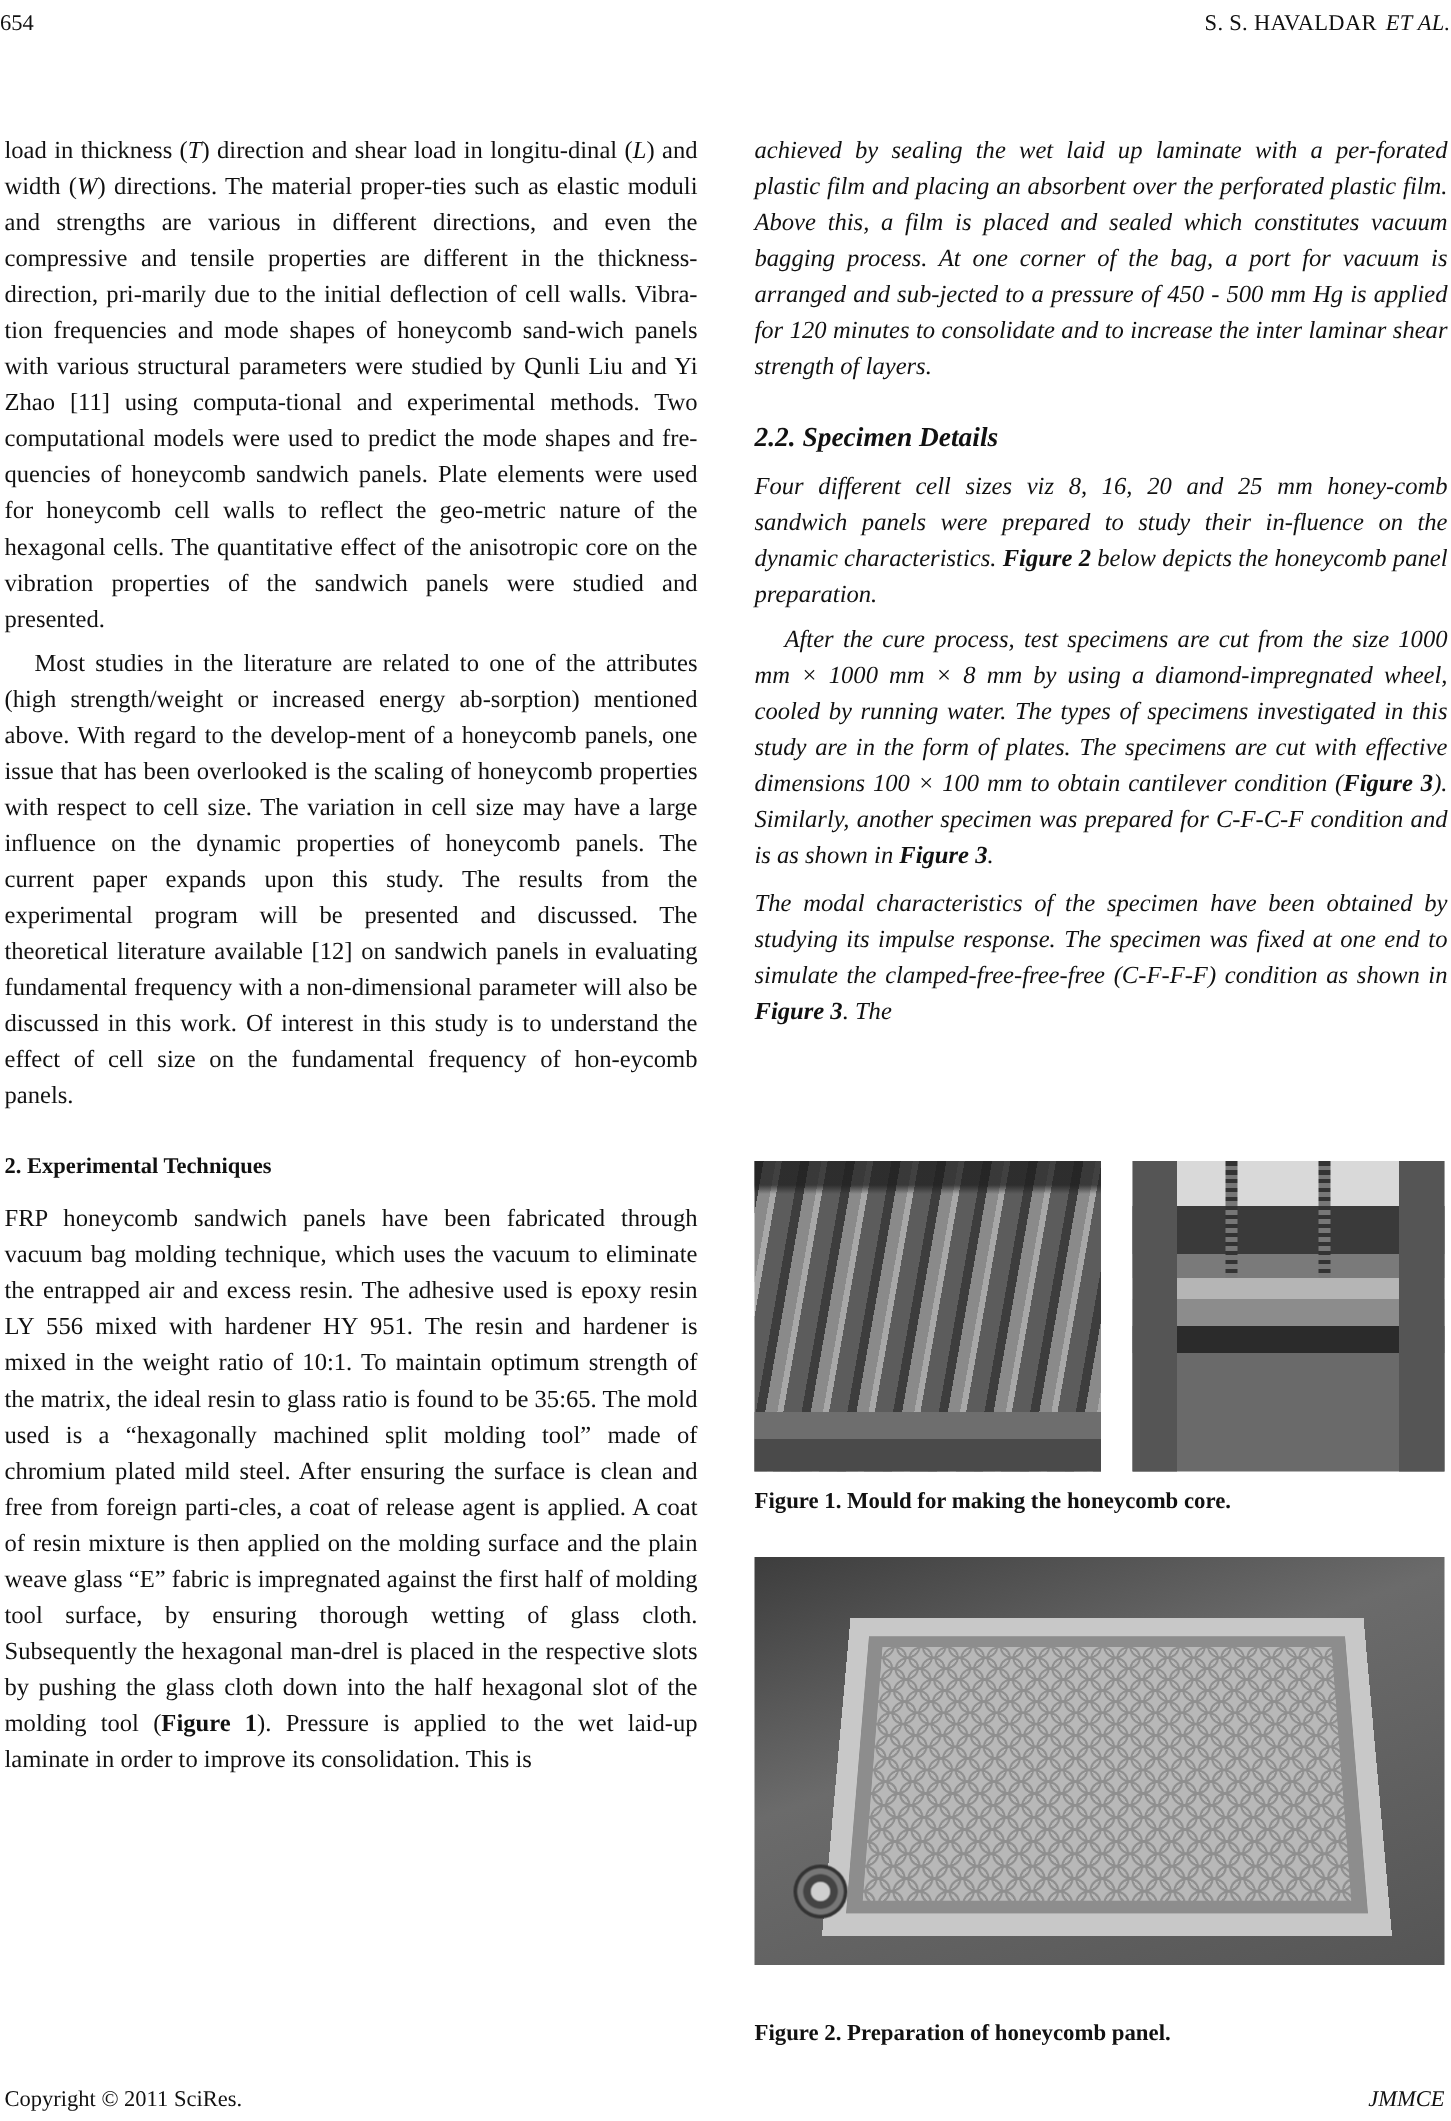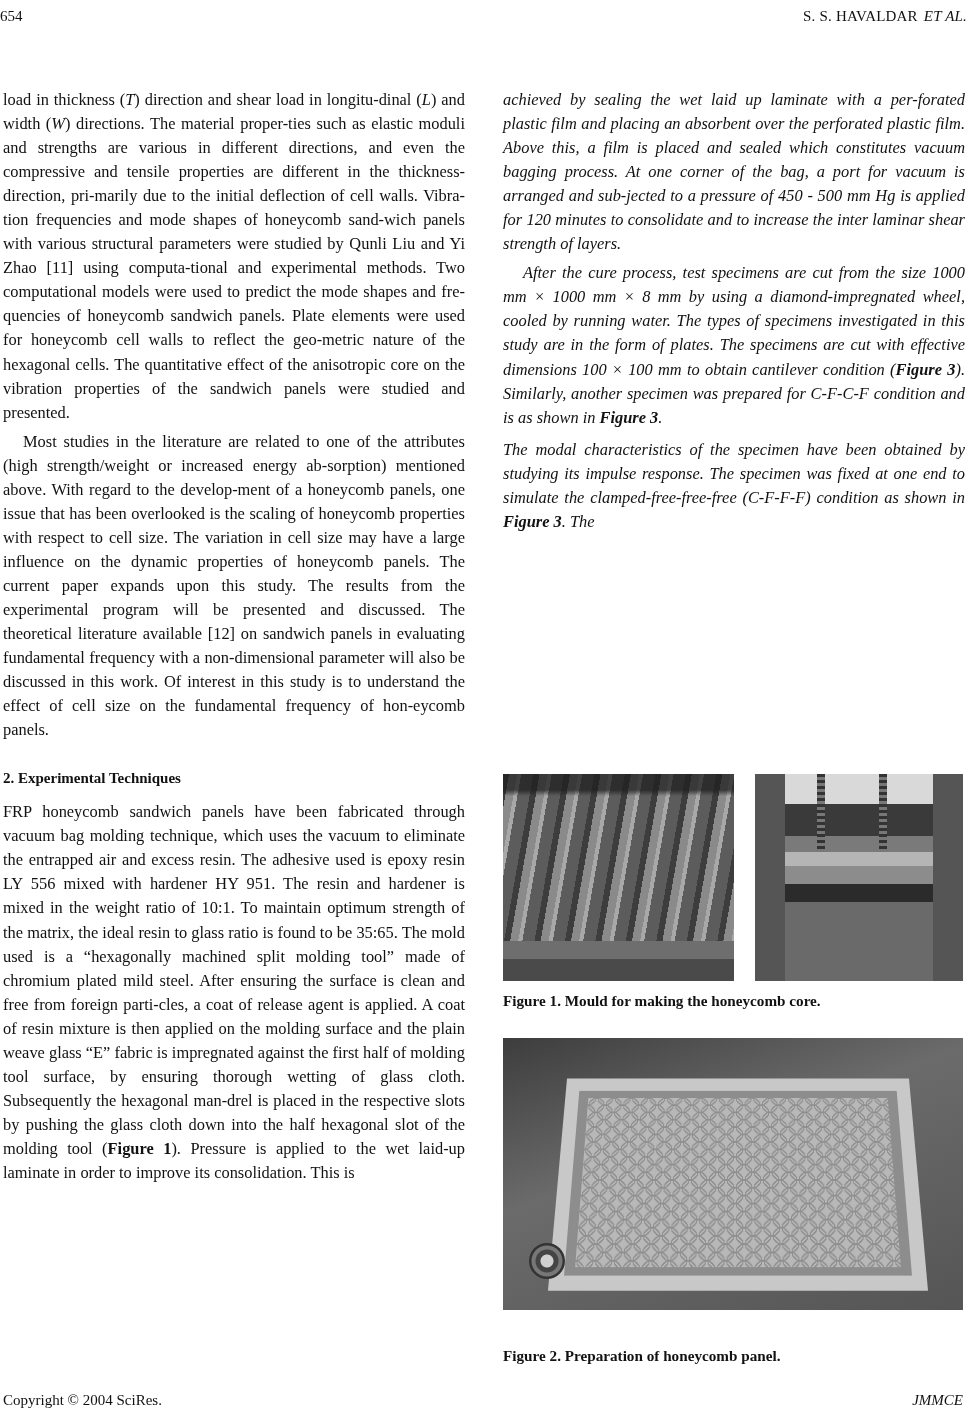--- a/index.html
+++ b/index.html
@@ -95,35 +95,37 @@
 
 <div class="col left">
   <p><span>load in thickness (</span><i>T</i><span>) direction and shear load in longitu-dinal (</span><i>L</i><span>) and width (</span><i>W</i><span>) directions. The material proper-ties such as elastic moduli and strengths are various in different directions, and even the compressive and tensile properties are different in the thickness-direction, pri-marily due to the initial deflection of cell walls. Vibra-tion frequencies and mode shapes of honeycomb sand-wich panels with various structural parameters were studied by Qunli Liu and Yi Zhao [11] using computa-tional and experimental methods. Two computational models were used to predict the mode shapes and fre-quencies of honeycomb sandwich panels. Plate elements were used for honeycomb cell walls to reflect the geo-metric nature of the hexagonal cells. The quantitative effect of the anisotropic core on the vibration properties of the sandwich panels were studied and presented.</span></p>
   <p class="indent" style="margin-top:5px">Most studies in the literature are related to one of the attributes (high strength/weight or increased energy ab-sorption) mentioned above. With regard to the develop-ment of a honeycomb panels, one issue that has been overlooked is the scaling of honeycomb properties with respect to cell size. The variation in cell size may have a large influence on the dynamic properties of honeycomb panels. The current paper expands upon this study. The results from the experimental program will be presented and discussed. The theoretical literature available [12] on sandwich panels in evaluating fundamental frequency with a non-dimensional parameter will also be discussed in this work. Of interest in this study is to understand the effect of cell size on the fundamental frequency of hon-eycomb panels.</p>
   <h2 style="margin-top:22px">2. Experimental Techniques</h2>
   <p style="margin-top:8px"><span>FRP honeycomb sandwich panels have been fabricated through vacuum bag molding technique, which uses the vacuum to eliminate the entrapped air and excess resin. The adhesive used is epoxy resin LY 556 mixed with hardener HY 951. The resin and hardener is mixed in the weight ratio of 10:1. To maintain optimum strength of the matrix, the ideal resin to glass ratio is found to be 35:65. The mold used is a “hexagonally machined split molding tool” made of chromium plated mild steel. After ensuring the surface is clean and free from foreign parti-cles, a coat of release agent is applied. A coat of resin mixture is then applied on the molding surface and the plain weave glass “E” fabric is impregnated against the first half of molding tool surface, by ensuring thorough wetting of glass cloth. Subsequently the hexagonal man-drel is placed in the respective slots by pushing the glass cloth down into the half hexagonal slot of the molding tool (</span><b>Figure 1</b><span>). Pressure is applied to the wet laid-up laminate in order to improve its consolidation. This is</span></p>
 </div>
 
 <div class="col right">
   <p>achieved by sealing the wet laid up laminate with a per-forated plastic film and placing an absorbent over the perforated plastic film. Above this, a film is placed and sealed which constitutes vacuum bagging process. At one corner of the bag, a port for vacuum is arranged and sub-jected to a pressure of 450 - 500 mm Hg is applied for 120 minutes to consolidate and to increase the inter laminar shear strength of layers.</p>
+  <h3 style="margin-top:22px">2.2. Specimen Details</h3>
+  <p style="margin-top:8px"><span>Four different cell sizes viz 8, 16, 20 and 25 mm honey-comb sandwich panels were prepared to study their in-fluence on the dynamic characteristics. </span><b>Figure 2</b><span> below depicts the honeycomb panel preparation.</span></p>
   <p class="indent" style="margin-top:5px"><span>After the cure process, test specimens are cut from the size 1000 mm × 1000 mm × 8 mm by using a diamond-impregnated wheel, cooled by running water. The types of specimens investigated in this study are in the form of plates. The specimens are cut with effective dimensions 100 × 100 mm to obtain cantilever condition (</span><b>Figure 3</b><span>). Similarly, another specimen was prepared for C-F-C-F condition and is as shown in </span><b>Figure 3</b><span>.</span></p>
   <p style="margin-top:8px"><span>The modal characteristics of the specimen have been obtained by studying its impulse response. The specimen was fixed at one end to simulate the clamped-free-free-free (C-F-F-F) condition as shown in </span><b>Figure 3</b><span>. The</span></p>
 </div>
 
 <div class="figure-photo" id="fig1a"></div>
 <div class="figure-photo" id="fig1b">
   <div class="rod" style="left:62px"></div>
   <div class="rod" style="left:124px"></div>
 </div>
 <div class="caption" style="top:992px">Figure 1. Mould for making the honeycomb core.</div>
 
 <div class="figure-photo" id="fig2">
   <div class="frame">
       <div class="core"></div>
     </div>
   <div class="port"></div>
 </div>
 <div class="caption" style="top:1347px">Figure 2. Preparation of honeycomb panel.</div>
 
 <div class="footer">
-  <span class="copyright">Copyright © 2004 SciRes.</span>
+  <span class="copyright">Copyright © 2011 SciRes.</span>
   <span class="journal">JMMCE</span>
 </div>
 
 </body></html>

